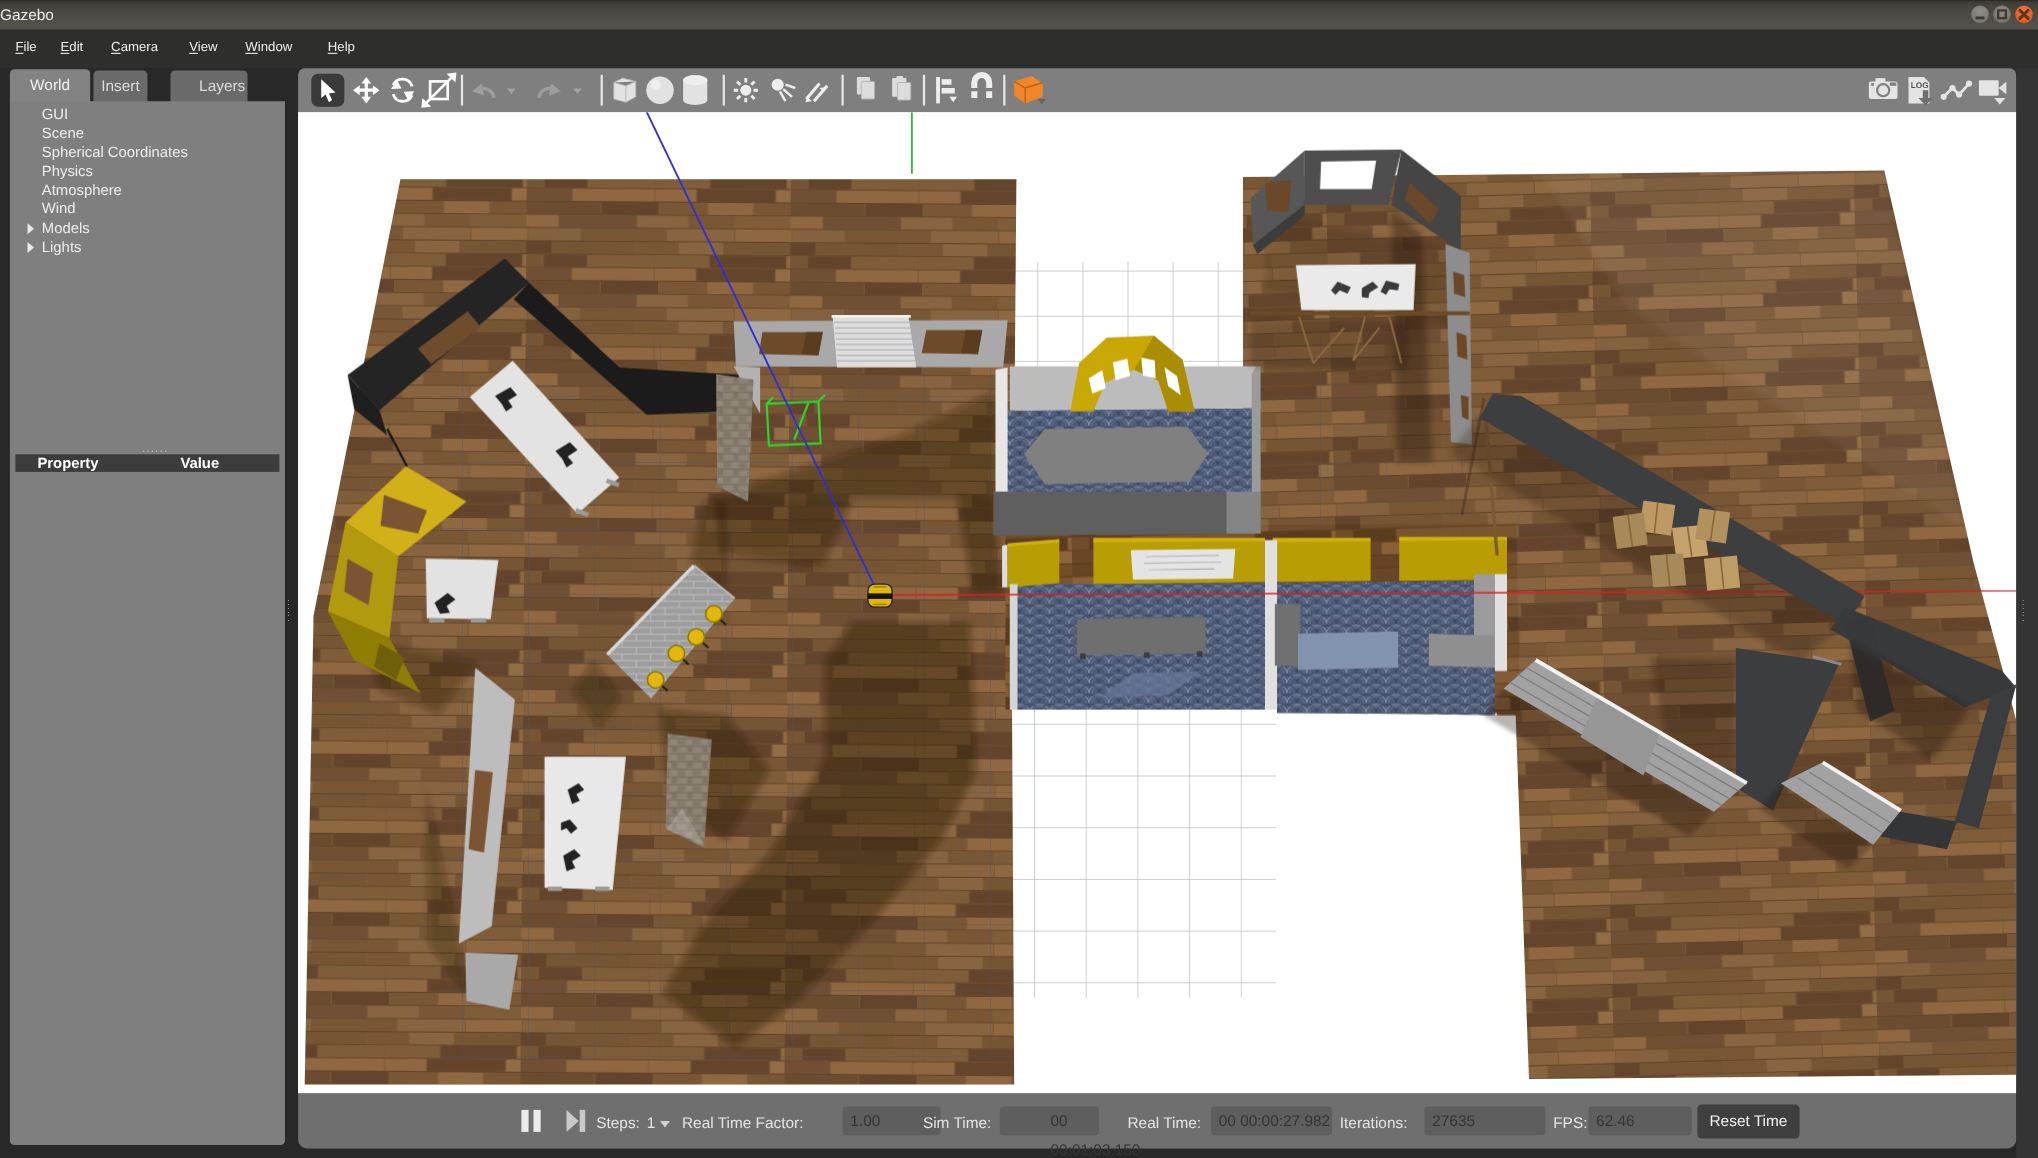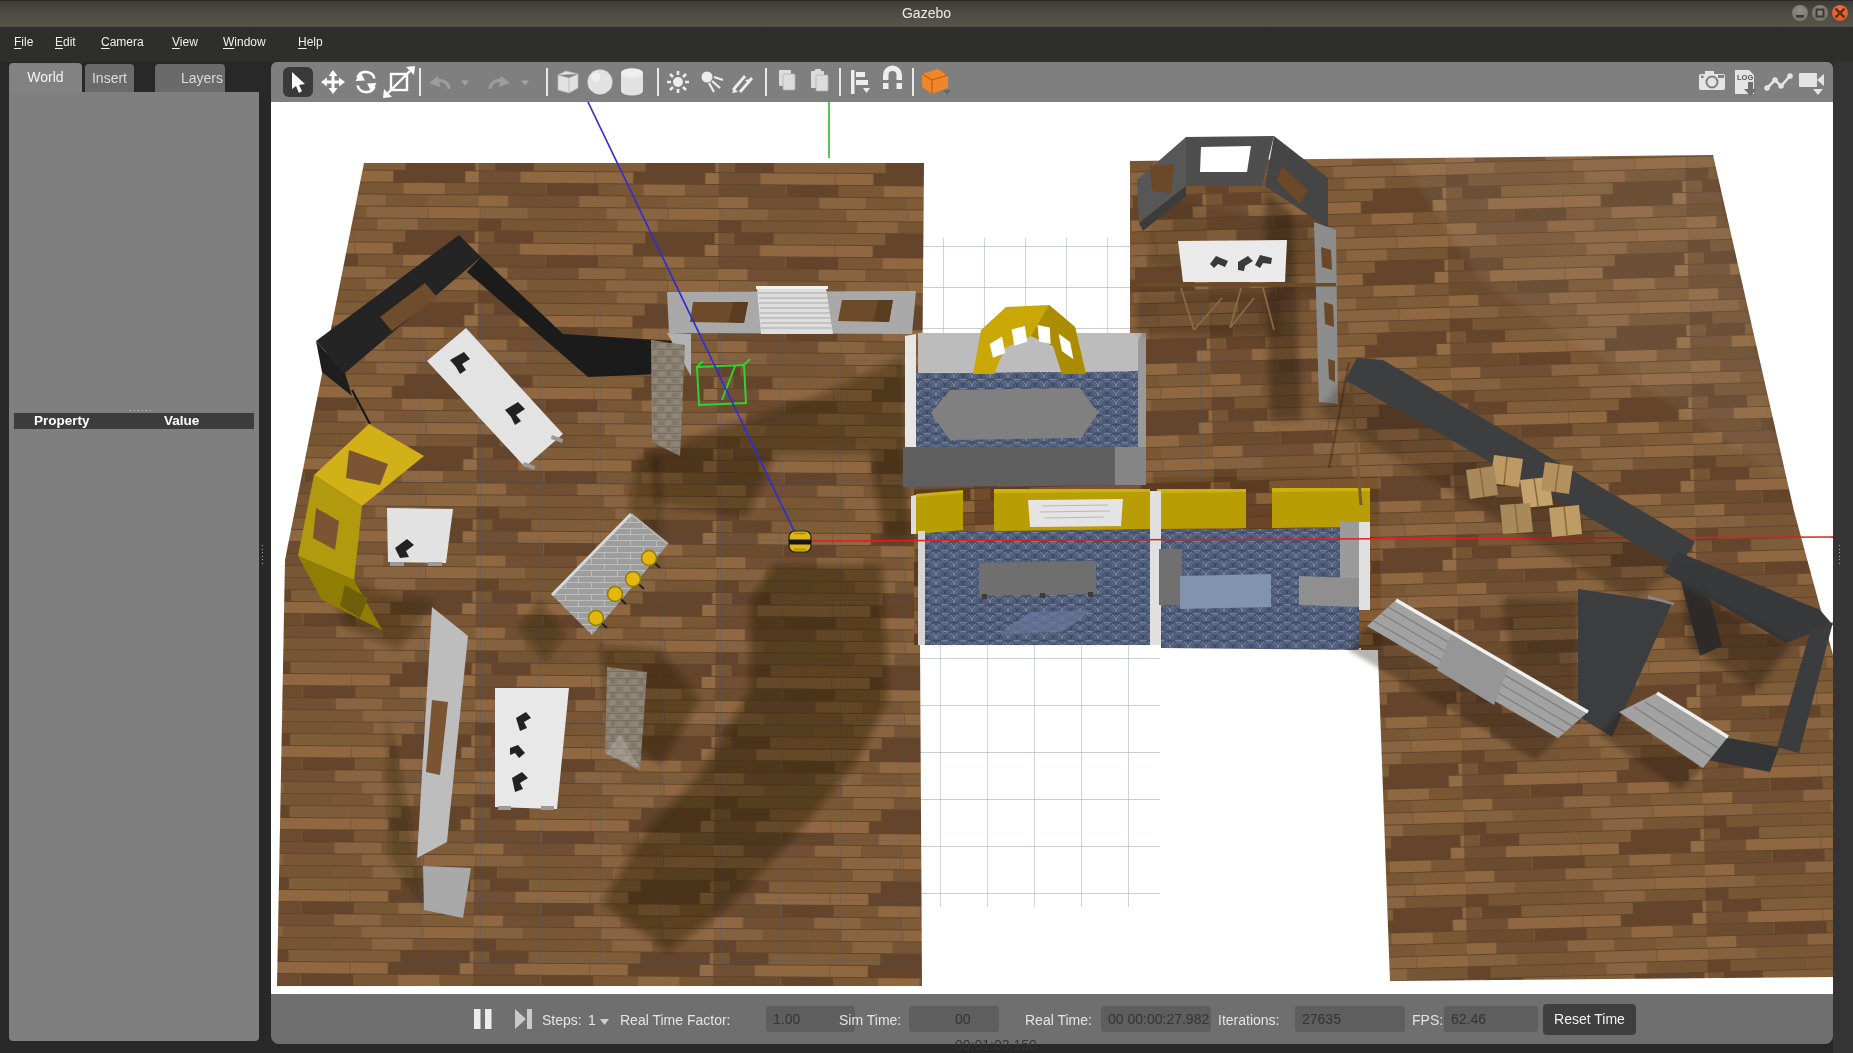--- a/index.html
+++ b/index.html
@@ -1,20 +1,20 @@
 <!DOCTYPE html>
 <html><head>
 <meta charset="utf-8">
 <style>
   html,body{margin:0;padding:0;}
   body{width:1853px;height:1053px;background:#282828;font-family:"Liberation Sans",sans-serif;position:relative;overflow:hidden;}
   .titlebar{position:absolute;left:0;top:0;width:1853px;height:27px;
     background:linear-gradient(#3d3b35 0%,#4a4840 35%,#514f47 70%,#54524a 100%);
     border-top:1px solid #2a2925;box-sizing:border-box;}
-  .title{position:absolute;left:0;top:5px;width:1853px;text-align:center;color:#edece9;font-size:14px;}
+  .title{position:absolute;left:0;top:5px;width:1853px;text-align:left;color:#edece9;font-size:14px;}
   .winbtn{position:absolute;top:5px;width:16px;height:16px;border-radius:8px;}
   .menubar{position:absolute;left:0;top:27px;width:1853px;height:35px;background:#2e2e2c;}
   .menubar span{position:absolute;top:8px;color:#efefed;font-size:12px;}
   .menubar u{text-decoration:underline;text-underline-offset:2px;}
   .tab{position:absolute;box-sizing:border-box;font-size:14px;text-align:center;
        border-top-left-radius:4px;border-top-right-radius:4px;padding-top:6px;}
   .panel{position:absolute;left:9px;top:92px;width:250px;height:949px;background:#7f7f7f;
      border-bottom-left-radius:4px;border-bottom-right-radius:4px;}
   .tree{position:absolute;left:0;top:4px;width:250px;color:#ededed;font-size:13.5px;}
   .tree div{height:17.3px;padding-left:29px;position:relative;}
@@ -49,20 +49,30 @@
     <span style="left:172px"><u>V</u>iew</span>
     <span style="left:223px"><u>W</u>indow</span>
     <span style="left:298px"><u>H</u>elp</span>
   </div>
 
   <div class="tab" style="left:9px;top:63px;width:73px;height:30px;background:#828282;color:#f2f2f2;">World</div>
   <div class="tab" style="left:85px;top:64px;width:49px;height:29px;background:#6a6a6a;color:#dadada;">Insert</div>
   <div class="tab" style="left:155px;top:64px;width:70px;height:29px;background:#6a6a6a;color:#dadada;padding-left:24px;">Layers</div>
 
   <div class="panel">
+    <div class="tree">
+      <div>GUI</div>
+      <div>Scene</div>
+      <div>Spherical Coordinates</div>
+      <div>Physics</div>
+      <div>Atmosphere</div>
+      <div>Wind</div>
+      <div><i class="arr"></i>Models</div>
+      <div><i class="arr"></i>Lights</div>
+    </div>
     <div style="position:absolute;left:120px;top:313px;color:#d8d8d8;font-size:9px;letter-spacing:1px;">······</div>
     <div class="prophead">
       <span style="position:absolute;left:7px;padding-left:13px;">Property</span>
       <span style="position:absolute;left:106px;margin-left:44px;">Value</span>
     </div>
   </div>
 
   <div class="toolbar"></div>
   <svg id="tbicons" style="position:absolute;left:271px;top:62px" width="1562" height="40" viewBox="0 0 1562 40">
     <rect x="12" y="5" width="30" height="30" rx="6" fill="#3a3a3a"></rect>

